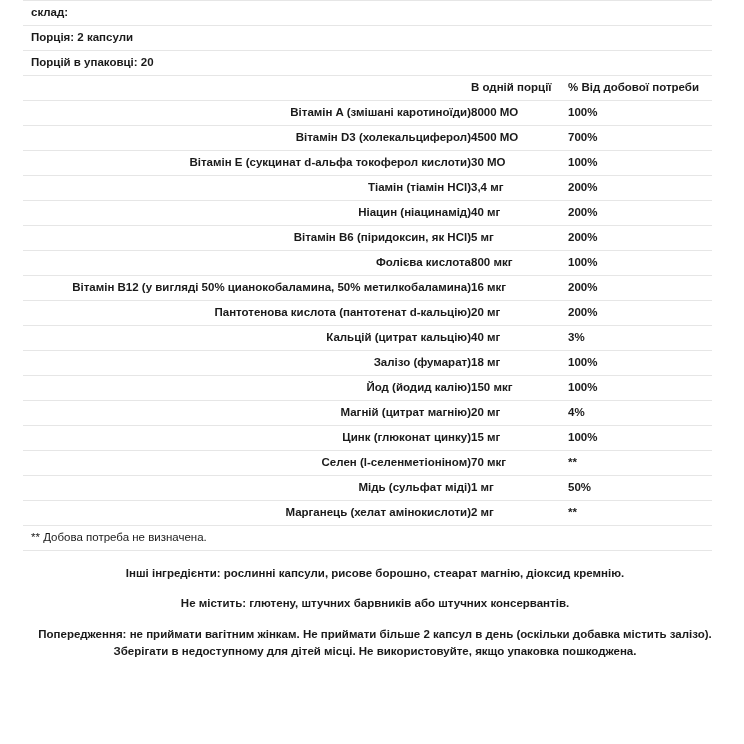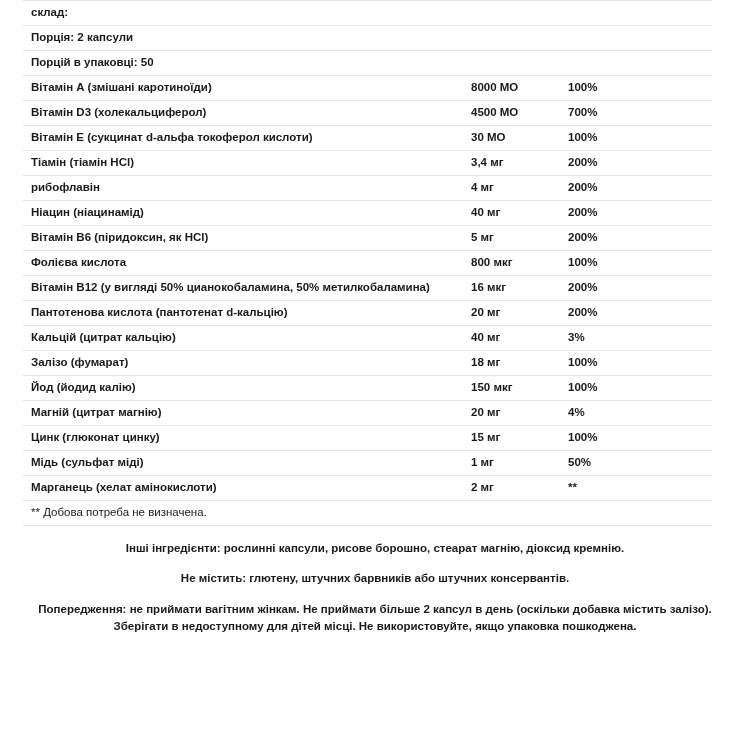--- a/index.html
+++ b/index.html
@@ -49,21 +49,21 @@
 
   .facts-table tr.top-rule td {
     border-top: 1px solid #e6e6e6;
   }
 
   
   col.c-name   { width: 448px; }
   col.c-amount { width: 97px;  }
   col.c-dv     { width: 144px; }
 
-  td.name   { padding-left: 8px; }
+  td.name   { padding-left: 8px; text-align: right; }
   td.amount { padding-left: 0px; }
   td.dv     { padding-left: 0px; }
 
   
   tr.colheads td {
     font-weight: 700;
   }
 
   
   td.span3 { padding-left: 8px; }
@@ -104,23 +104,28 @@
 
       <tr class="top-rule">
         <td class="span3" colspan="3">склад:</td>
       </tr>
 
       <tr>
         <td class="span3" colspan="3">Порція: 2 капсули</td>
       </tr>
 
       <tr>
-        <td class="span3" colspan="3">Порцій в упаковці: 50</td>
-      </tr>
-
+        <td class="span3" colspan="3">Порцій в упаковці: 20</td>
+      </tr>
+
+      <tr class="colheads">
+        <td class="name"></td>
+        <td class="amount">В одній порції</td>
+        <td class="dv">% Від добової потреби</td>
+      </tr>
 
       <tr>
         <td class="name">Вітамін A (змішані каротиноїди)</td>
         <td class="amount">8000 МО</td>
         <td class="dv">100%</td>
       </tr>
       <tr>
         <td class="name">Вітамін D3 (холекальциферол)</td>
         <td class="amount">4500 МО</td>
         <td class="dv">700%</td>
@@ -129,25 +134,20 @@
         <td class="name">Вітамін E (сукцинат d-альфа токоферол кислоти)</td>
         <td class="amount">30 МО</td>
         <td class="dv">100%</td>
       </tr>
       <tr>
         <td class="name">Тіамін (тіамін HCl)</td>
         <td class="amount">3,4 мг</td>
         <td class="dv">200%</td>
       </tr>
       <tr>
-        <td class="name">рибофлавін</td>
-        <td class="amount">4 мг</td>
-        <td class="dv">200%</td>
-      </tr>
-      <tr>
         <td class="name">Ніацин (ніацинамід)</td>
         <td class="amount">40 мг</td>
         <td class="dv">200%</td>
       </tr>
       <tr>
         <td class="name">Вітамін B6 (піридоксин, як HCl)</td>
         <td class="amount">5 мг</td>
         <td class="dv">200%</td>
       </tr>
       <tr>
@@ -182,20 +182,25 @@
       </tr>
       <tr>
         <td class="name">Магній (цитрат магнію)</td>
         <td class="amount">20 мг</td>
         <td class="dv">4%</td>
       </tr>
       <tr>
         <td class="name">Цинк (глюконат цинку)</td>
         <td class="amount">15 мг</td>
         <td class="dv">100%</td>
+      </tr>
+      <tr>
+        <td class="name">Селен (l-селенметіоніном)</td>
+        <td class="amount">70 мкг</td>
+        <td class="dv">**</td>
       </tr>
       <tr>
         <td class="name">Мідь (сульфат міді)</td>
         <td class="amount">1 мг</td>
         <td class="dv">50%</td>
       </tr>
       <tr>
         <td class="name">Марганець (хелат амінокислоти)</td>
         <td class="amount">2 мг</td>
         <td class="dv">**</td>

